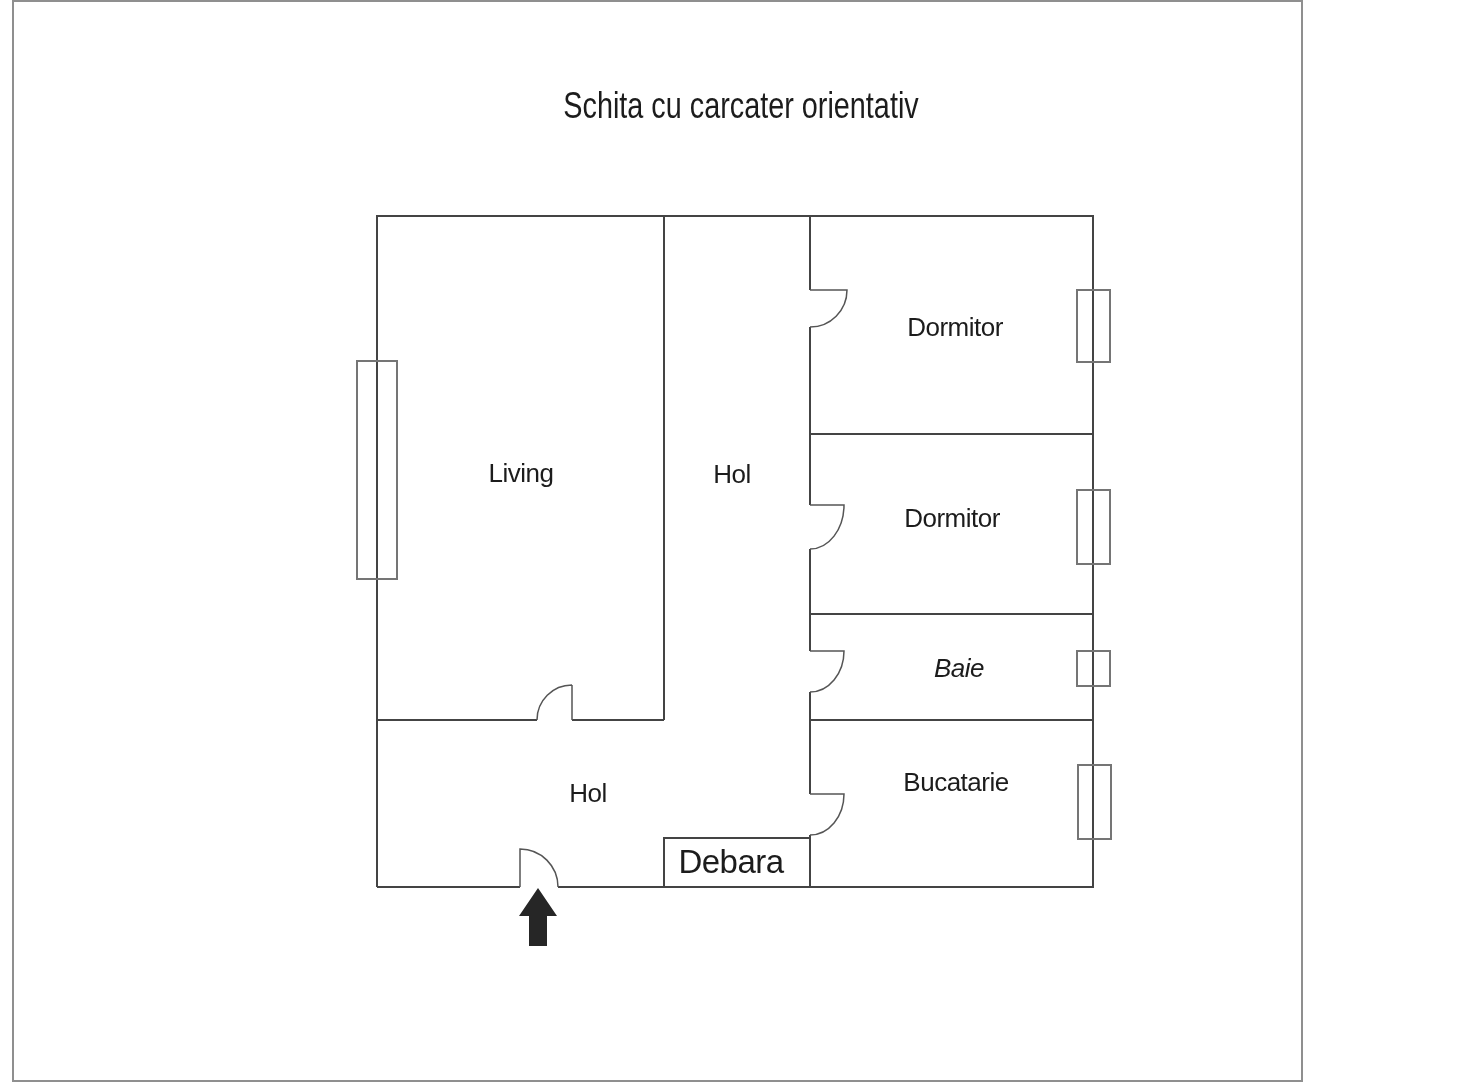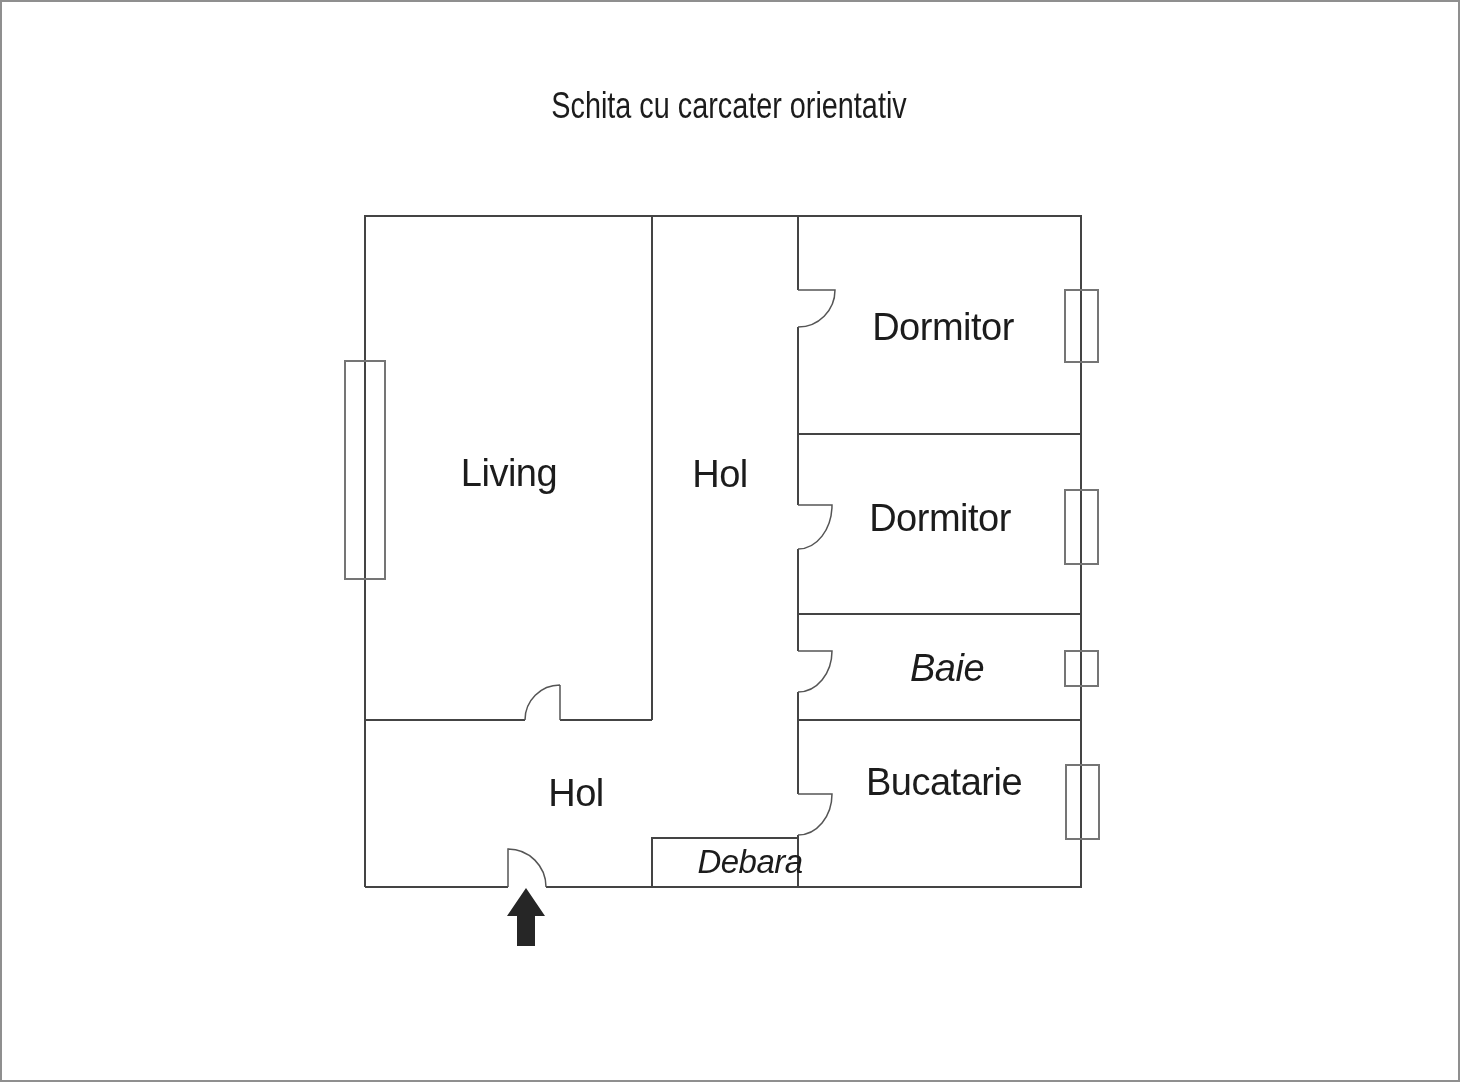--- a/index.html
+++ b/index.html
@@ -1,33 +1,34 @@
 <!DOCTYPE html>
 <html style="--wall: #444444; --door: #555555; --window: #757575; --text: #1c1c1c; --arrow: #262626; --frame: #8f8f8f; --bg: #ffffff;"><head>
 <meta charset="utf-8">
 <style>
   html,body{margin:0;padding:0;background:#fff;}
   .canvas{
     position:relative;
-    width:1460px;height:1082px;
+    width:1291px;height:1082px;
     box-sizing:border-box;
     background:var(--bg,#fff);
     border:2px solid var(--frame,#8f8f8f);
     font-family:"Liberation Sans", sans-serif;
     overflow:hidden;
+    margin-left:12px;
   }
   .plan-svg{position:absolute;left:0;top:0;width:1460px;height:1082px;}
   .wall{fill:none;stroke:var(--wall,#444);stroke-width:2;}
   .door{fill:none;stroke:var(--door,#555);stroke-width:1.5;}
   .window{fill:none;stroke:var(--window,#757575);stroke-width:2;}
   .arrow{fill:var(--arrow,#262626);stroke:none;}
   .room-label{
     position:absolute;
     transform:translate(-50%,-50%);
-    font-size:38px;
+    font-size:26px;
     color:var(--text,#1c1c1c);
     white-space:nowrap;
     letter-spacing:-0.5px;
   }
   .title-label{
     position:absolute;
     transform:translate(-50%,-50%) scaleX(0.8);
     font-size:36px;
     color:var(--text,#1c1c1c);
     white-space:nowrap;
@@ -68,15 +69,15 @@
     <polygon class="arrow" points="524,886 543,914 533,914 533,944 515,944 515,914 505,914"></polygon>
   </svg>
 
   <div class="room-label" style="left:507px;top:471px;text-align:right;">Living</div>
   <div class="room-label" style="left:718px;top:472px;">Hol</div>
   <div class="room-label" style="left:574px;top:791px;">Hol</div>
   <div class="room-label" style="left:941px;top:325px;">Dormitor</div>
   <div class="room-label" style="left:938px;top:516px;">Dormitor</div>
   <div class="room-label" style="left:945px;top:666px;font-style:italic;">Baie</div>
   <div class="room-label" style="left:942px;top:780px;">Bucatarie</div>
-  <div class="room-label" style="left:748px;top:860px;font-size:33px;font-style:italic;">Debara</div>
+  <div class="room-label" style="left:717px;top:860px;font-size:33px;">Debara</div>
 
 </div>
 
 </body></html>

